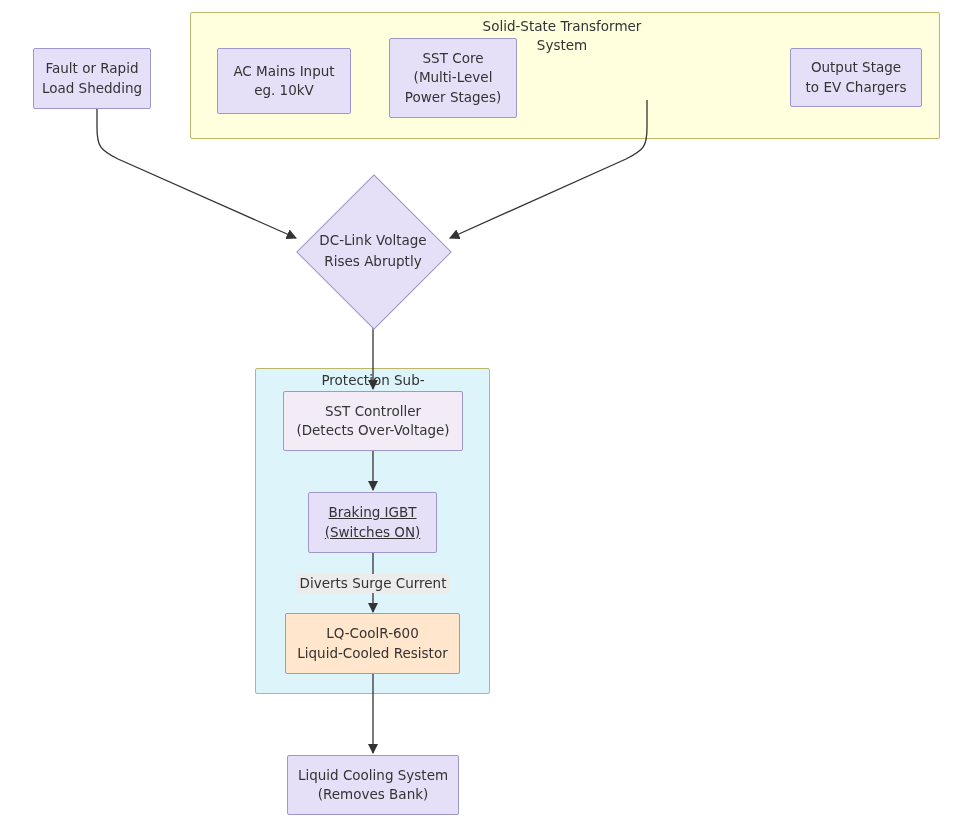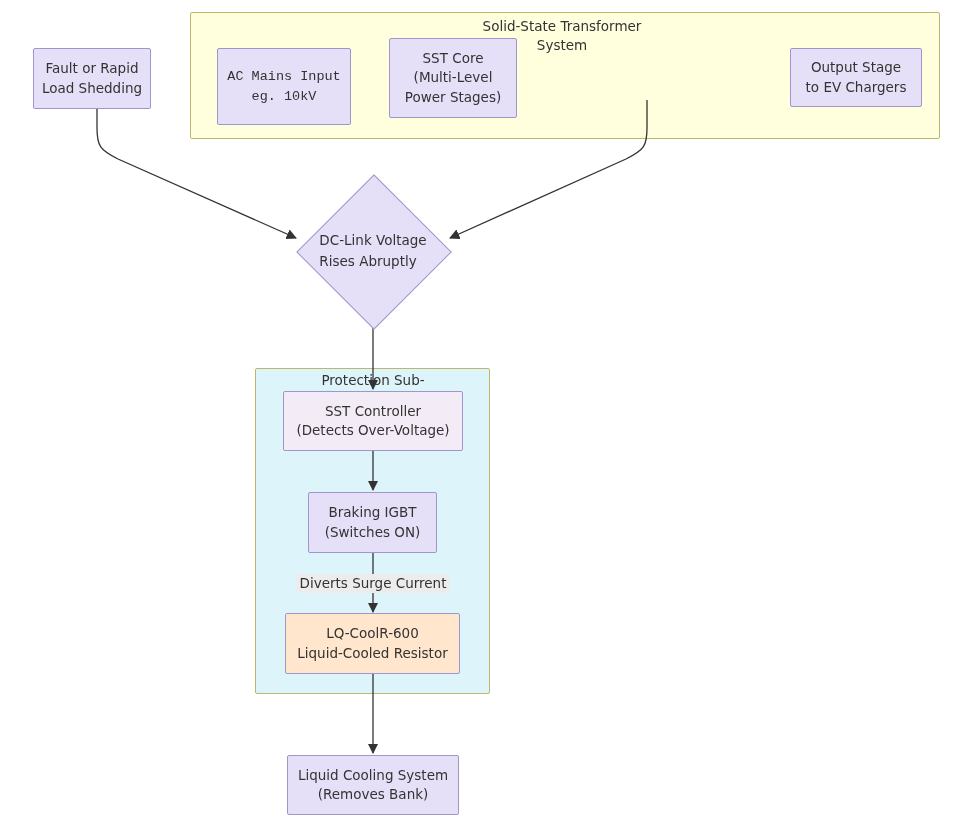--- a/index.html
+++ b/index.html
@@ -78,21 +78,21 @@
     height: 108px;
     margin-left: -54px;
     margin-top: -54px;
     background: #e5e0f7;
     border: 1px solid #9e97c9;
     transform: rotate(45deg);
   }
   .decision .decision-text {
     position: relative;
     z-index: 2;
-    text-align: left;
+    text-align: center;
     font-size: 13.5px;
     line-height: 21px;
     color: #333333;
     white-space: nowrap;
   }
 
   
   .node.controller { background: #f3ecf7; border-color: #9e97c9; }
   .node.resistor   { background: #ffe6cc; border-color: #9e97c9; }
 
@@ -144,21 +144,21 @@
 
       <path d="M 373,674 L 373,753" marker-end="url(#arrow)"></path>
     </g>
   </svg>
 
   <div class="node" style="left:33px; top:48px; width:118px; height:61px;">
     <span class="line">Fault or Rapid</span>
     <span class="line">Load Shedding</span>
   </div>
 
-  <div class="node" style="left:217px; top:48px; width:134px; height:77px;font-family:Liberation Mono, monospace;">
+  <div class="node" style="left:217px; top:48px; width:134px; height:66px;">
     <span class="line">AC Mains Input</span>
     <span class="line">eg. 10kV</span>
   </div>
 
   <div class="node" style="left:389px; top:38px; width:128px; height:80px;">
     <span class="line">SST Core</span>
     <span class="line">(Multi-Level</span>
     <span class="line">Power Stages)</span>
   </div>
 
@@ -174,21 +174,21 @@
       <span class="line">DC-Link Voltage</span><br>
       <span class="line">Rises Abruptly</span>
     </div>
   </div>
 
   <div class="node controller" style="left:283px; top:391px; width:180px; height:60px;">
     <span class="line">SST Controller</span>
     <span class="line">(Detects Over-Voltage)</span>
   </div>
 
-  <div class="node" style="left:308px; top:492px; width:129px; height:61px;">
+  <div class="node" style="left:308px; top:492px; width:129px; height:61px;text-decoration:underline;">
     <span class="line">Braking IGBT</span>
     <span class="line">(Switches ON)</span>
   </div>
 
   <div class="edge-label" style="left:373px; top:574px;">
     <span>Diverts Surge Current</span>
   </div>
 
   <div class="node resistor" style="left:285px; top:613px; width:175px; height:61px;text-align:center;">
     <span class="line">LQ-CoolR-600</span>

